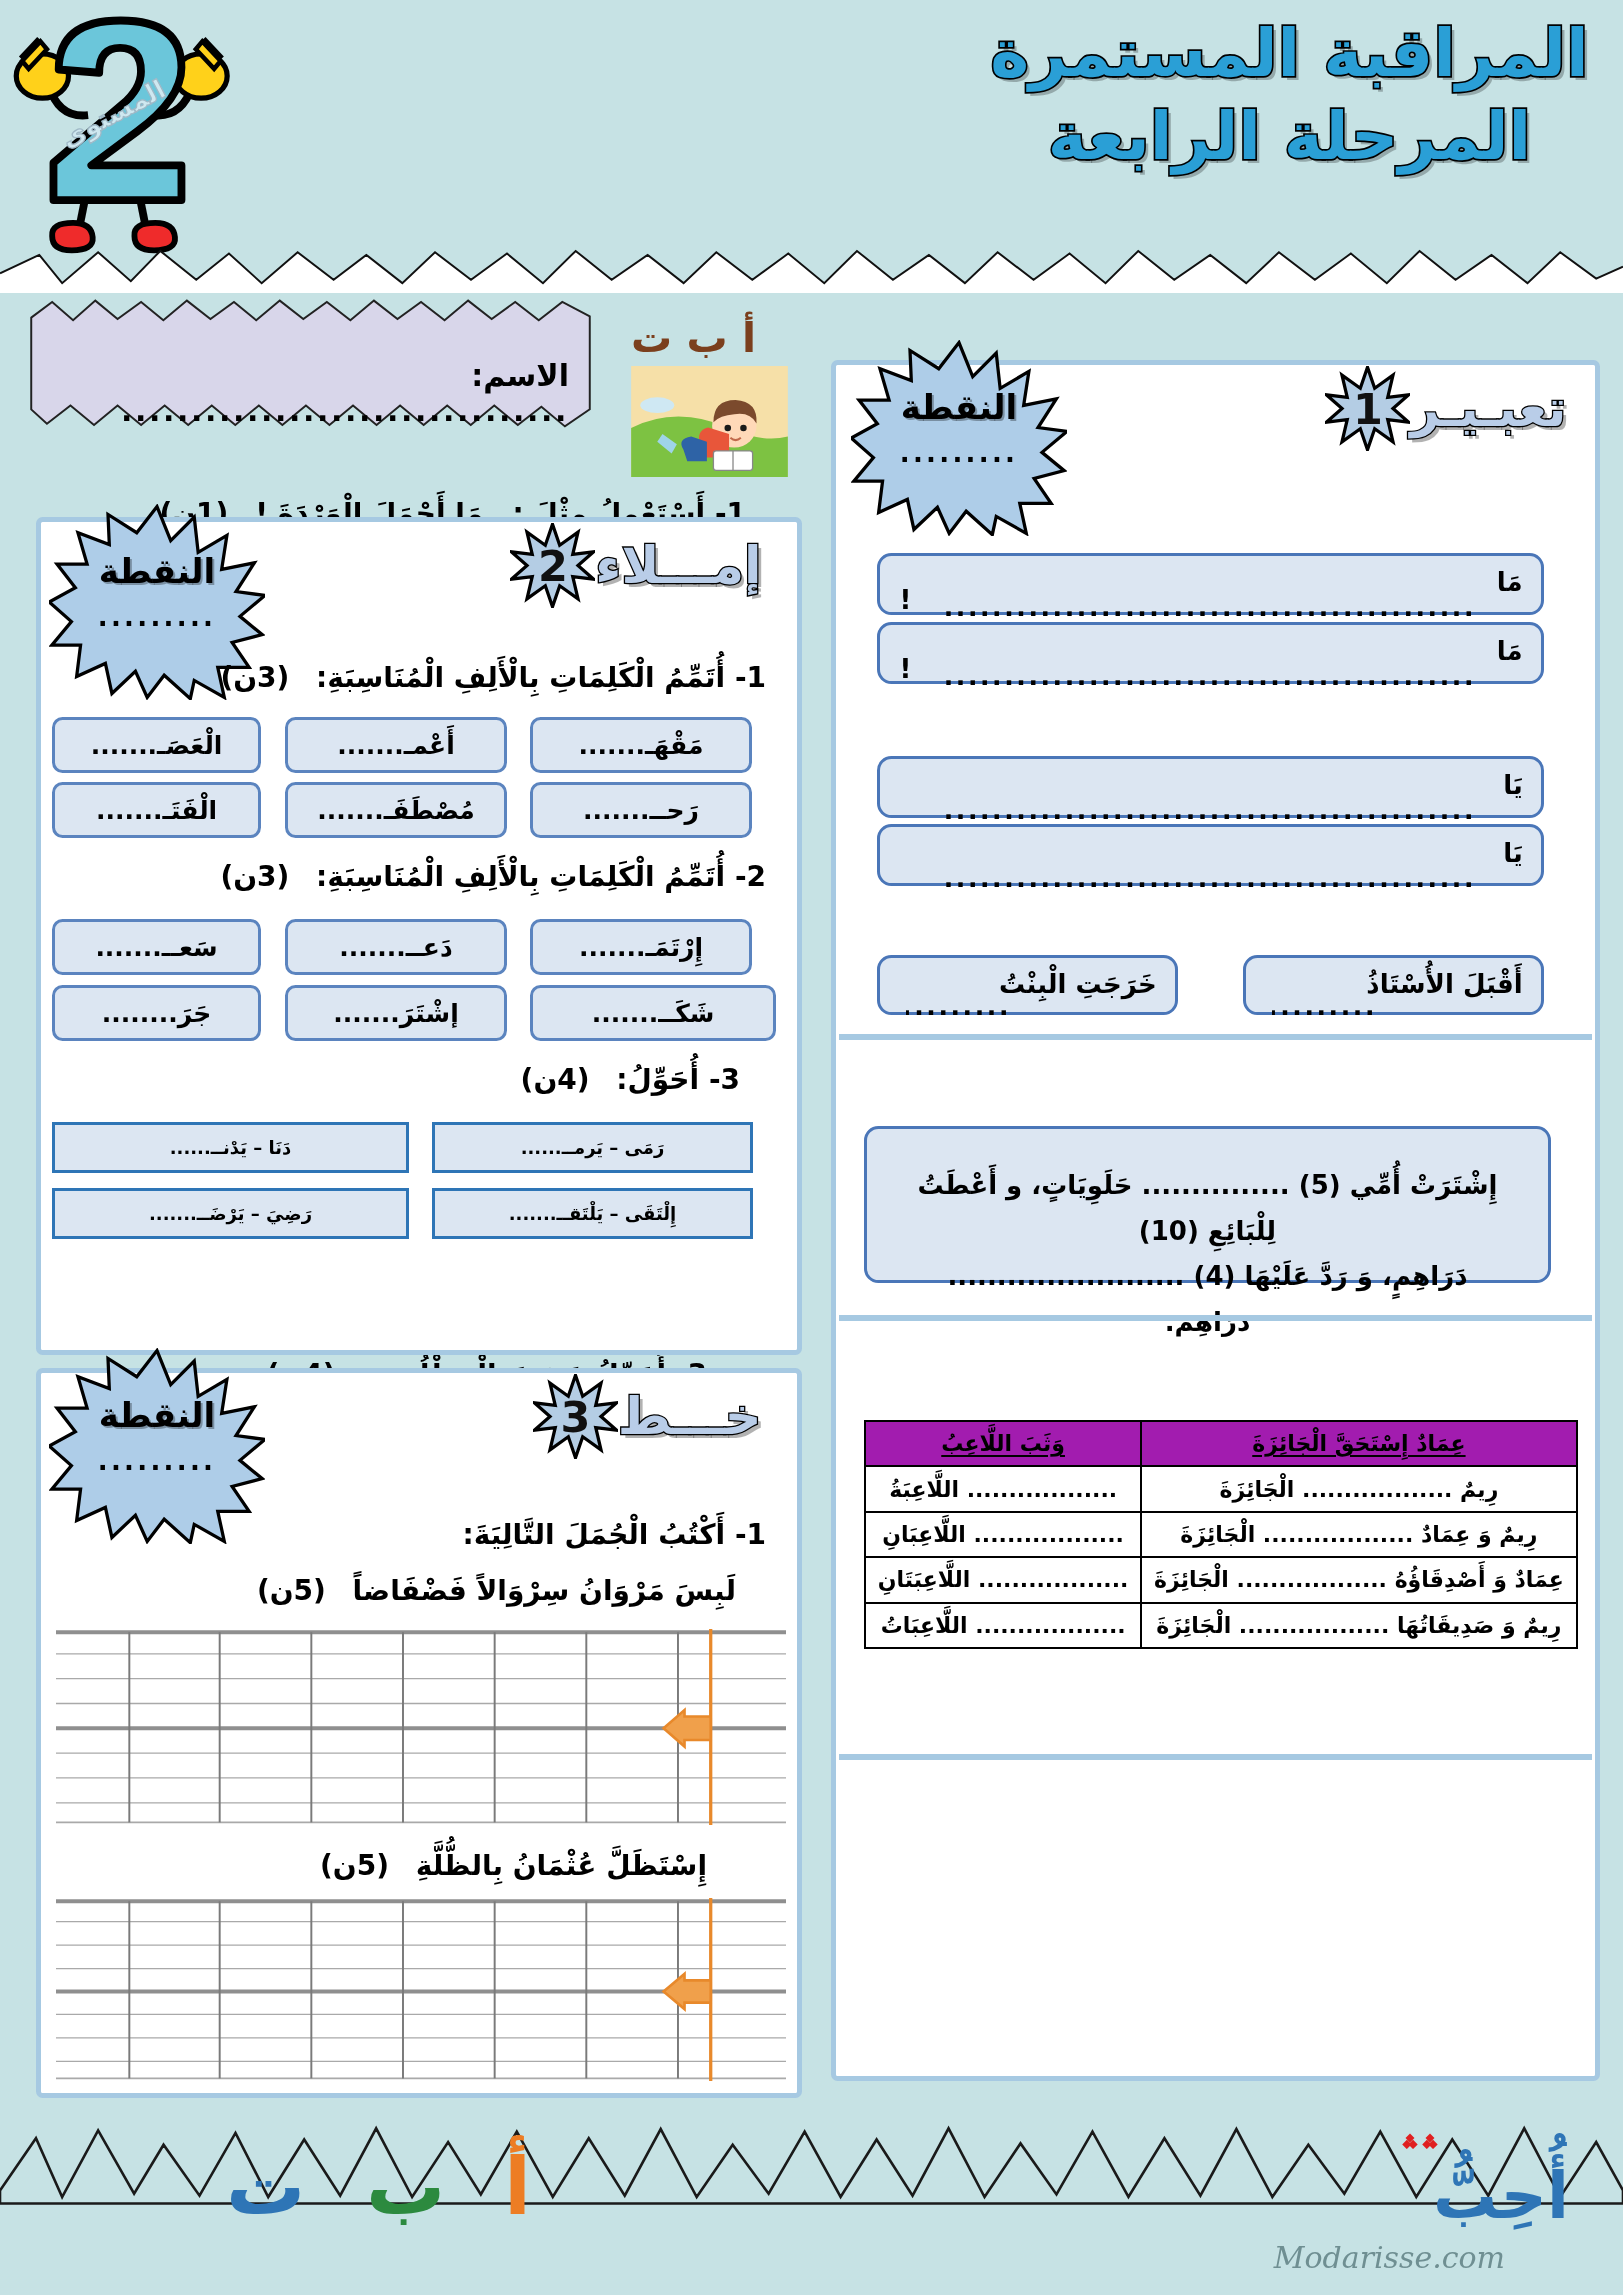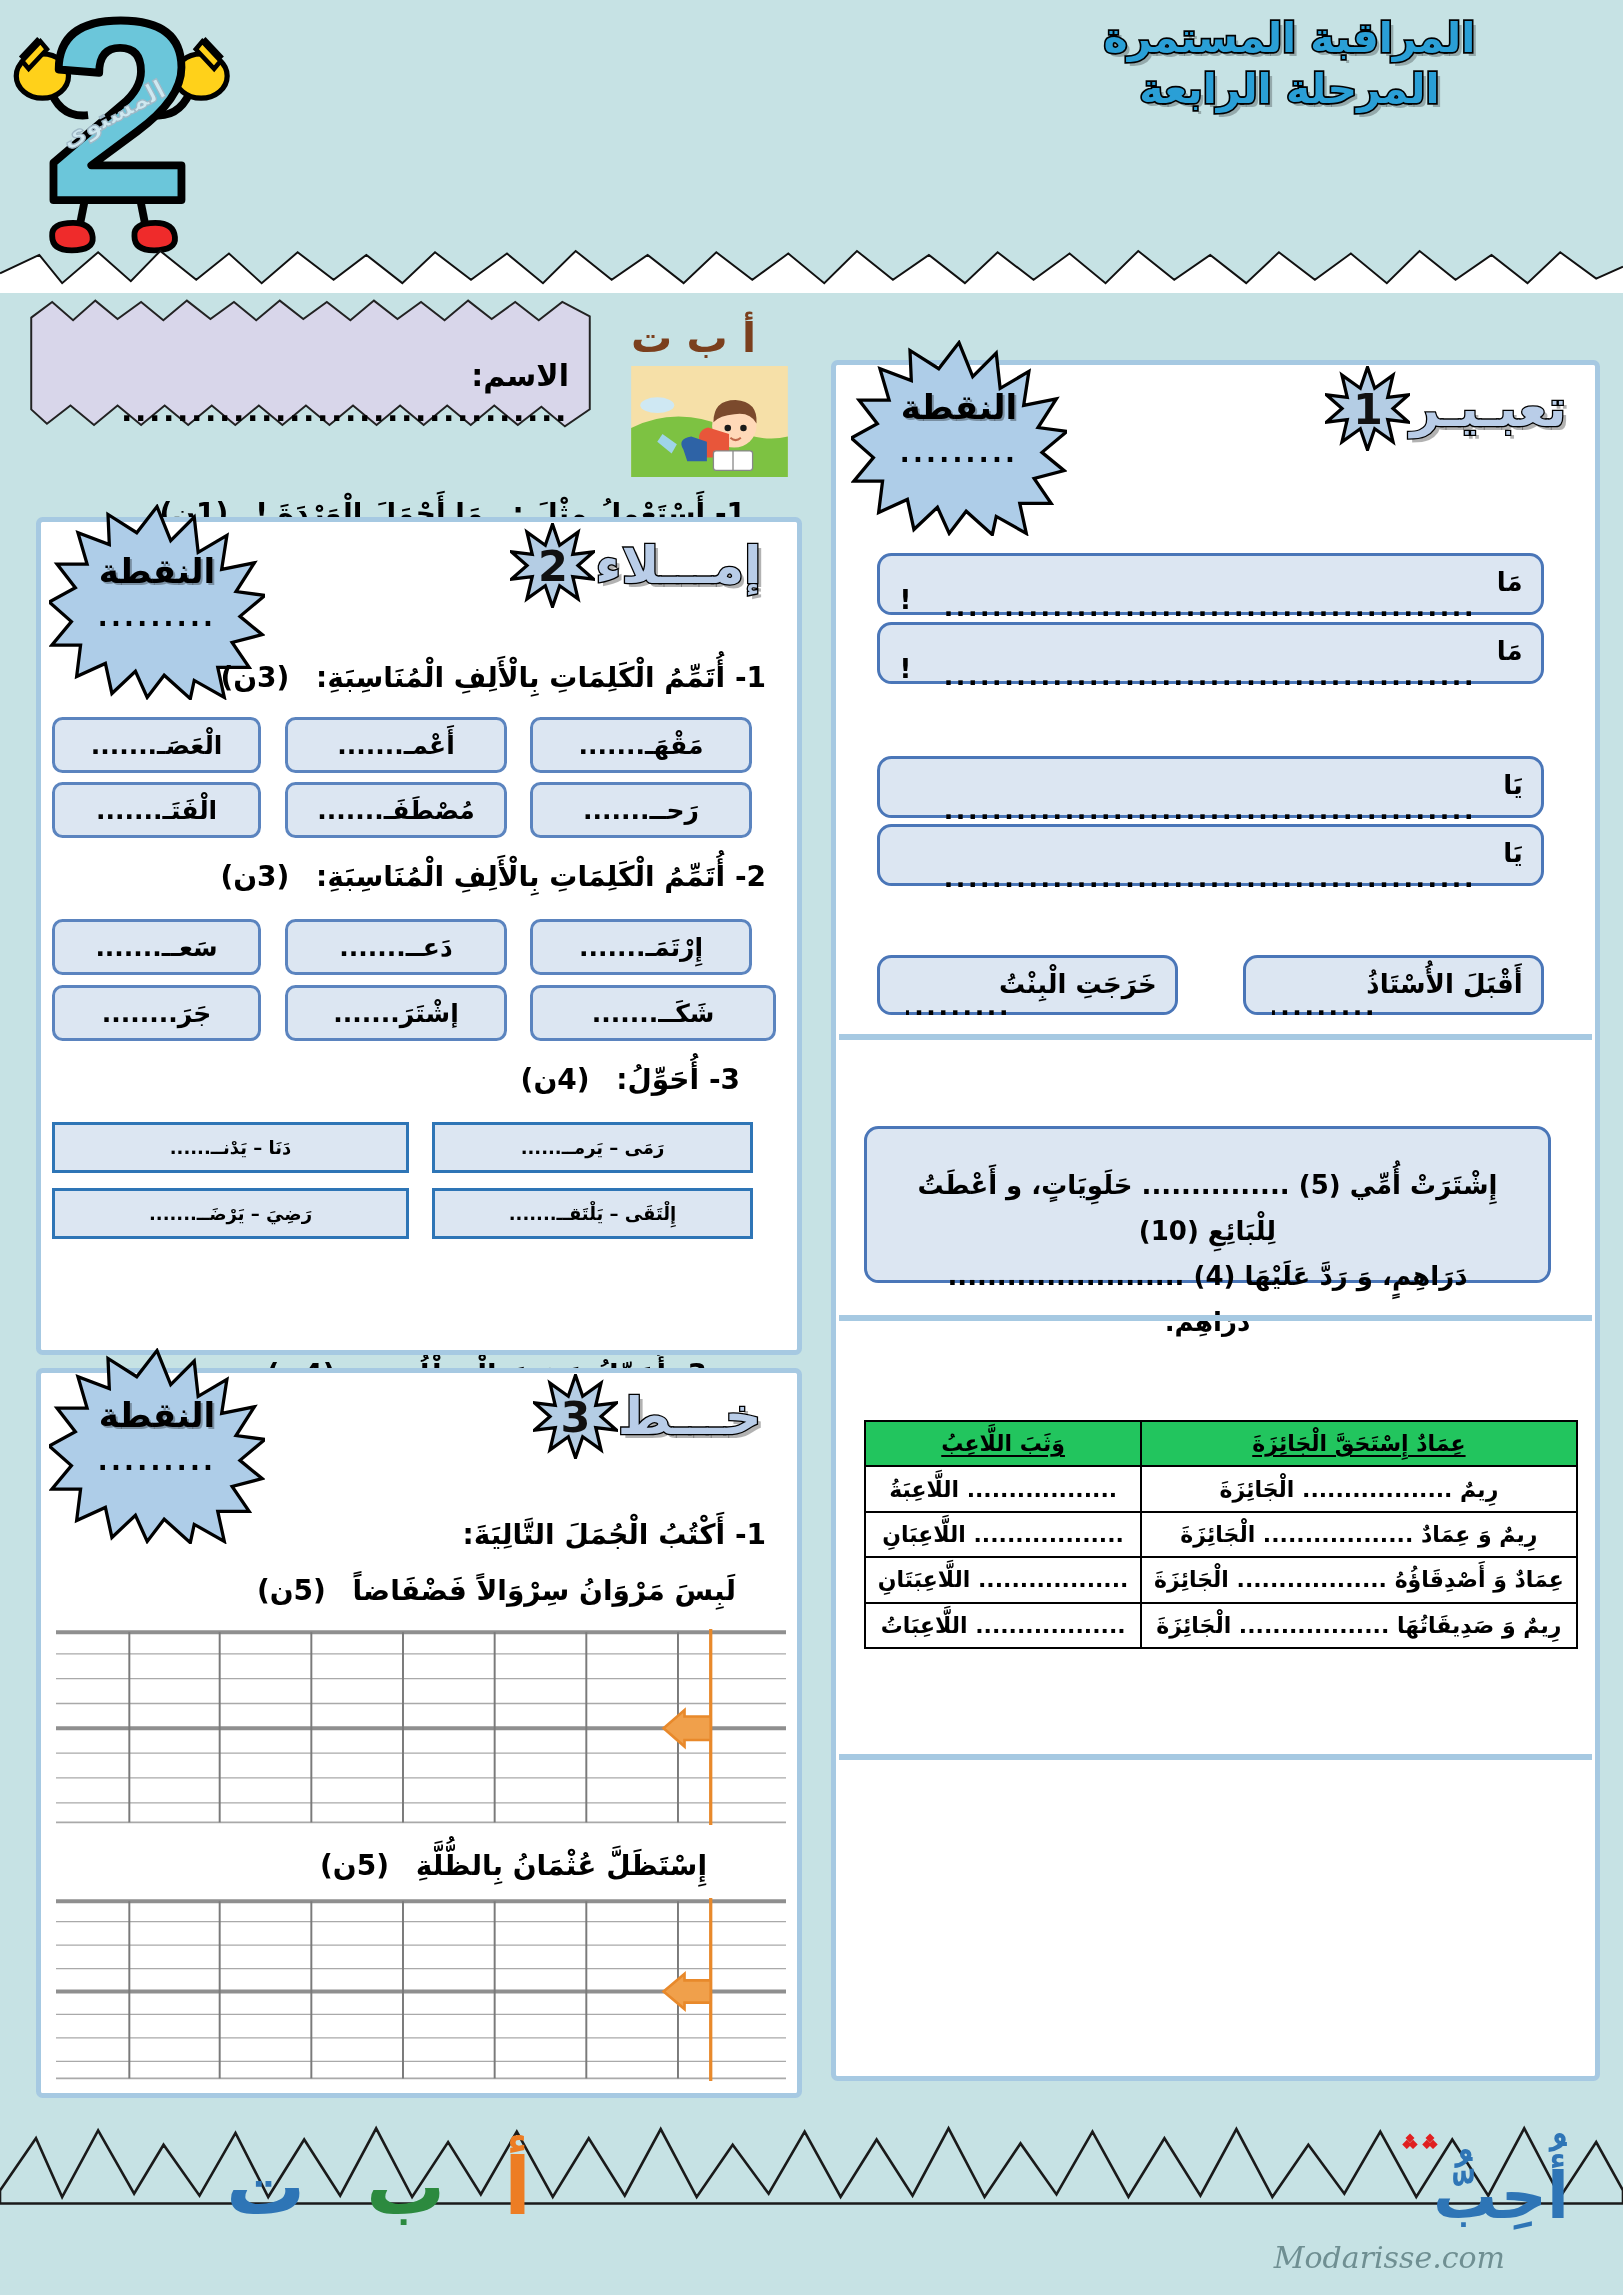--- a/index.html
+++ b/index.html
@@ -20,21 +20,21 @@
     font-size:60px;font-weight:bold;color:#f6b183;
     -webkit-text-stroke:2.6px #000; paint-order:stroke fill;
     font-family:"DejaVu Sans",sans-serif;
     text-shadow:2px 2px 0 rgba(0,0,0,.35);
     direction:rtl;
   }
   .main-title-wrap{
     position:absolute;right:19.6px;top:13px;width:628px;text-align:center;direction:rtl;
   }
   .main-title{
-    font-size:41px;font-weight:bold;color:#2a9fd6;
+    font-size:66px;font-weight:bold;color:#2a9fd6;
     -webkit-text-stroke:3.3px #000;paint-order:stroke fill;
     letter-spacing:3.9px;line-height:1.25;
     text-shadow:3.9px 3.9px 0 rgba(0,0,0,.25);
   }
 
   
   .torn-strip{position:absolute;left:0;top:247px;width:1623px;height:46px;}
   .torn-strip svg{width:100%;height:100%;}
 
   
@@ -118,21 +118,21 @@
   }
 
   
   table.conv{
     position:absolute;border-collapse:collapse;direction:rtl;
   }
   table.conv th,table.conv td{
     border:2px solid #000;font-size:22px;font-weight:bold;color:#000;
     padding:9.2px 11.8px;text-align:center;white-space:nowrap;
   }
-  table.conv th{background:#22c55e;text-decoration:underline;text-underline-offset:3.9px;}
+  table.conv th{background:#a21caf;text-decoration:underline;text-underline-offset:3.9px;}
 
   
   .chipwrap{position:absolute;display:flex;flex-direction:row-reverse;align-items:center;}
   .chip{
     box-sizing:border-box;background:#b4cde4;border:3.3px solid #2e75b6;border-radius:14.4px;
     display:flex;align-items:center;justify-content:center;
     font-size:23.6px;font-weight:bold;color:#000;direction:rtl;white-space:nowrap;
   }
   .chipnum{
     box-sizing:border-box;background:#ffffff;border:3.3px solid #2e75b6;

